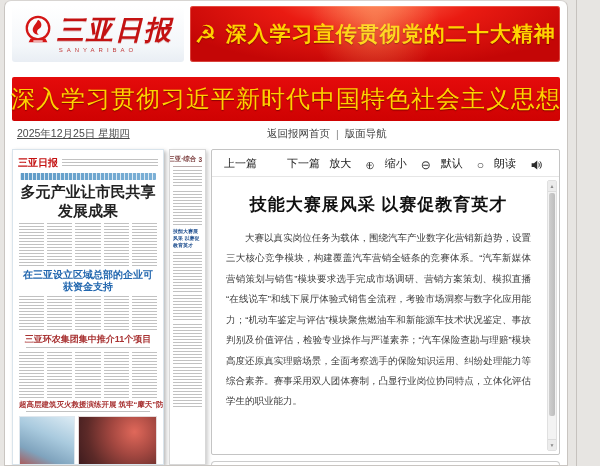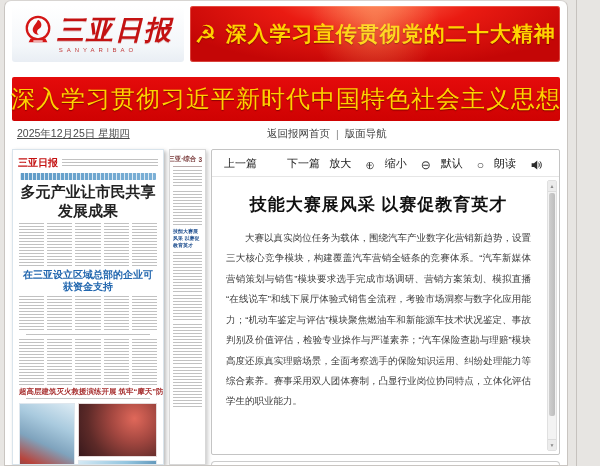--- a/index.html
+++ b/index.html
@@ -197,20 +197,21 @@
           <div class="ftxt c44"></div>
       </div>
       <div class="th-h th-h2">在三亚设立区域总部的企业可获资金支持</div>
       <div class="cols">
         <div class="ftxt c36"></div>
           <div class="ftxt c36"></div>
           <div class="ftxt c36"></div>
           <div class="ftxt c36"></div>
           <div class="ftxt c36"></div>
       </div>
+      <div class="th-h th-h3">三亚环农集团集中推介11个项目</div>
       <div class="th-sub ftxt"></div>
       <div class="cols">
         <div class="ftxt c46"></div>
           <div class="ftxt c46"></div>
           <div class="ftxt c46"></div>
           <div class="ftxt c46"></div>
           <div class="ftxt c46"></div>
       </div>
       <div class="th-h th-h4">超高层建筑灭火救援演练开展 筑牢“摩天”防火墙</div>
       <div class="th-sub ftxt"></div>

